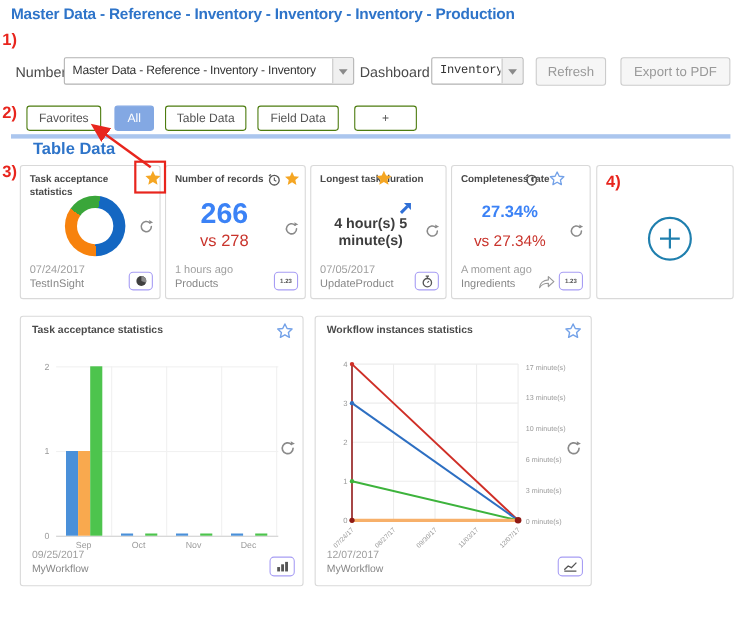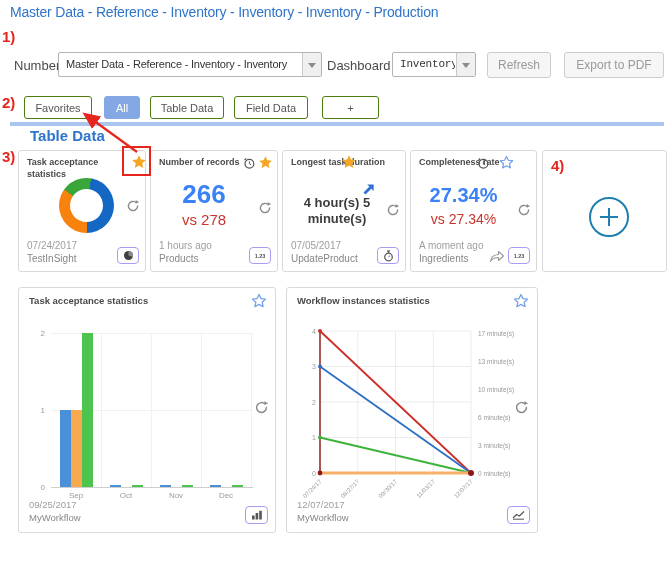--- a/index.html
+++ b/index.html
@@ -1,19 +1,19 @@
 <!DOCTYPE html>
 <html><head>
 <meta charset="utf-8">
 <style>
   html,body{margin:0;padding:0;background:#fff;}
   .screen{position:relative;width:672px;height:576px;background:#fff;overflow:hidden;
           font-family:"Liberation Sans",sans-serif;color:#333;}
   .abs{position:absolute;}
-  .page-title{left:10px;top:4px;font-size:14px;font-weight:400;color:#2e74c9;letter-spacing:-0.2px;white-space:nowrap;}
+  .page-title{left:10px;top:4px;font-size:14px;font-weight:700;color:#2e74c9;letter-spacing:-0.2px;white-space:nowrap;}
   .ann{color:#e8251d;font-weight:bold;font-size:15px;}
   .ann1{left:2px;top:28px;} .ann2{left:2px;top:94px;} .ann3{left:2px;top:148px;} .ann4{left:8px;top:6px;position:absolute;}
   .ctx-label{top:58px;font-size:13px;color:#4a4a4a;}
   .select{border:1px solid #b3b3b3;border-radius:2px;background:#fff;height:25px;box-sizing:border-box;overflow:hidden;}
   .select-value{position:absolute;left:7px;top:5px;right:20px;font-size:11px;color:#333;white-space:nowrap;overflow:hidden;letter-spacing:-0.2px;}
   .caret-box{position:absolute;right:0;top:0;bottom:0;width:18px;background:#f0f0f0;border-left:1px solid #c9c9c9;}
   .caret{position:absolute;left:5px;top:10px;width:0;height:0;border-left:4px solid transparent;border-right:4px solid transparent;border-top:5px solid #8a8a8a;}
   .btn{background:#f6f6f6;border:1px solid #ccc;border-radius:3px;color:#999;font-size:12px;text-align:center;line-height:24px;height:26px;box-sizing:border-box;}
   .tab{top:96px;height:23px;border:1px solid #4d7c0f;border-radius:3px;background:#fff;color:#555;
        font-size:11px;text-align:center;line-height:22px;box-sizing:border-box;}
@@ -161,21 +161,21 @@
   <div class="abs card" style="left:410px;top:150px;width:127px;height:122px;">
     <div class="card-title">Completeness rate</div>
     <svg class="abs" style="left:66px;top:6px;" width="12" height="12" viewBox="0 0 12 12">
       <circle cx="6.4" cy="6.8" r="4.4" fill="none" stroke="#555" stroke-width="1.2"></circle>
       <path d="M6.4 4.4 V6.8 L8.2 7.8" fill="none" stroke="#555" stroke-width="1"></path>
       <path d="M1.6 3 L3.2 1.6" stroke="#555" stroke-width="1.3"></path>
     </svg>
     <svg class="abs" style="left:88px;top:4px;" width="15" height="15" viewBox="0 0 16 16">
       <path d="M8 1.5 L10 5.6 L14.5 6.1 L11.2 9.3 L12.1 13.7 L8 11.4 L3.9 13.7 L4.8 9.3 L1.5 6.1 L6 5.6 Z" fill="none" stroke="#74a2e8" stroke-width="1.3" stroke-linejoin="round"></path>
     </svg>
-    <div class="big-green" style="top:33px;font-size:20px;">27.34%</div>
+    <div class="big-green" style="top:33px;font-size:15px;">27.34%</div>
     <div class="big-red" style="top:60px;font-size:14px;">vs 27.34%</div>
     <svg class="refresh" style="right:5px;top:52px;" width="14" height="14" viewBox="0 0 14 14">
       <path d="M11.6 7a4.6 4.6 0 1 1-1.4-3.3" fill="none" stroke="#8a8a8a" stroke-width="1.4" stroke-linecap="round"></path>
       <path d="M9.6 1 L10 4.3 L13.2 3.2 Z" fill="#8a8a8a"></path>
     </svg>
     <div class="card-footer">
       <div>A moment ago</div>
       <div class="owner">Ingredients</div>
     </div>
     <svg class="abs" style="right:31px;bottom:8px;" width="16" height="13" viewBox="0 0 16 13">

